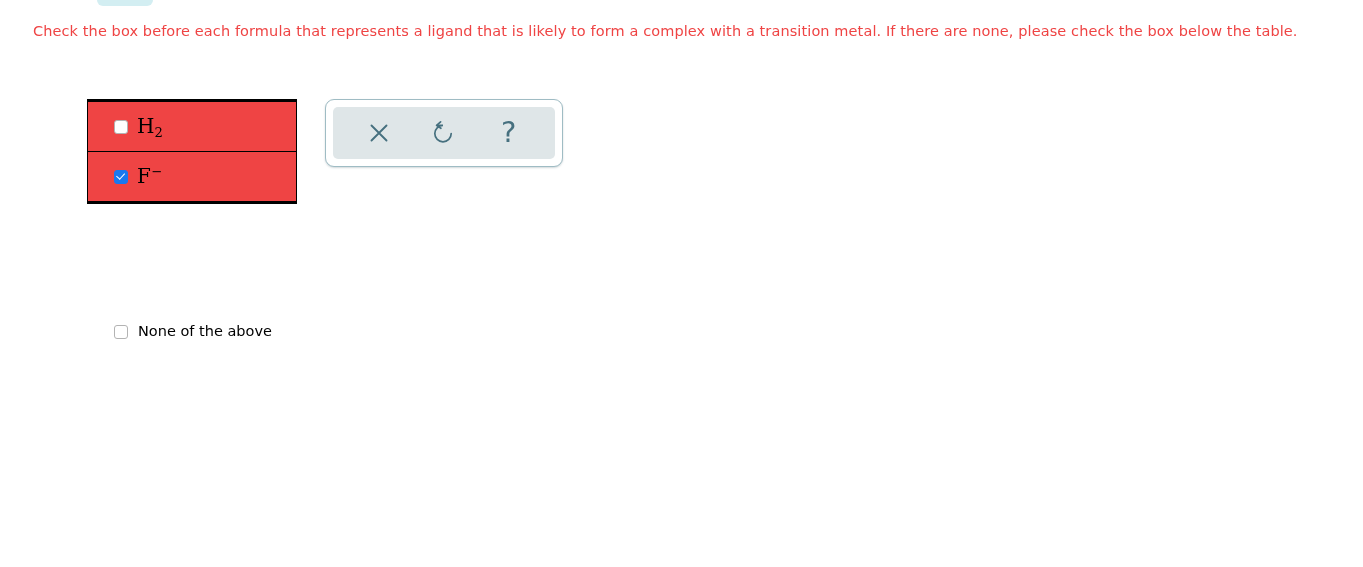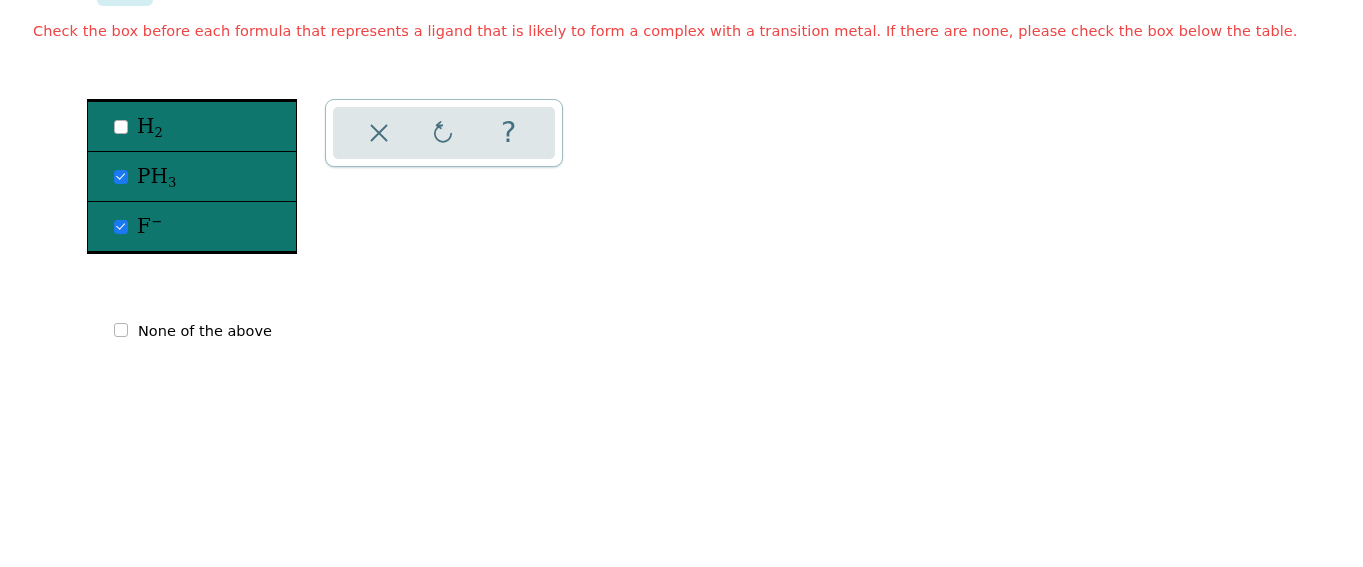--- a/index.html
+++ b/index.html
@@ -44,21 +44,21 @@
   .formula-table {
     position: absolute;
     left: 87px;
     top: 99px;
     width: 210px;
     border-collapse: collapse;
     border-top: 3px solid #000;
     border-bottom: 3px solid #000;
     border-left: 1.5px solid #000;
     border-right: 1.5px solid #000;
-    background: #0f766e;
+    background: #ef4444;
   }
   .formula-table tr.row {
     height: 49px;
   }
   .formula-table tr.row + tr.row td {
     border-top: 1.5px solid #000;
   }
   .formula-table td {
     padding: 0 0 0 26px;
     vertical-align: middle;
@@ -122,21 +122,21 @@
     top: -0.52em;
     line-height: 0;
   }
 
   
   .none-row {
     position: absolute;
     left: 114px;
     top: 323px;
     display: flex;
-    align-items: flex-start;
+    align-items: flex-end;
     gap: 10px;
   }
   .none-label {
     font-family: "DejaVu Sans", sans-serif;
     font-size: 14.5px;
     color: #000;
     white-space: nowrap;
   }
 
   
@@ -194,28 +194,20 @@
 
 <div class="prompt">Check the box before each formula that represents a ligand that is likely to form a complex with a transition metal. If there are none, please check the box below the table.</div>
 
 <table class="formula-table">
   <tbody>
     <tr class="row">
       <td>
         <div class="cell-inner">
           <span class="cbox"></span>
           <span class="formula"><span>H</span><sub>2</sub></span>
-        </div>
-      </td>
-    </tr>
-    <tr class="row">
-      <td>
-        <div class="cell-inner">
-          <span class="cbox checked"></span>
-          <span class="formula"><span>PH</span><sub>3</sub></span>
         </div>
       </td>
     </tr>
     <tr class="row">
       <td>
         <div class="cell-inner">
           <span class="cbox checked"></span>
           <span class="formula"><span>F</span><sup>−</sup></span>
         </div>
       </td>

